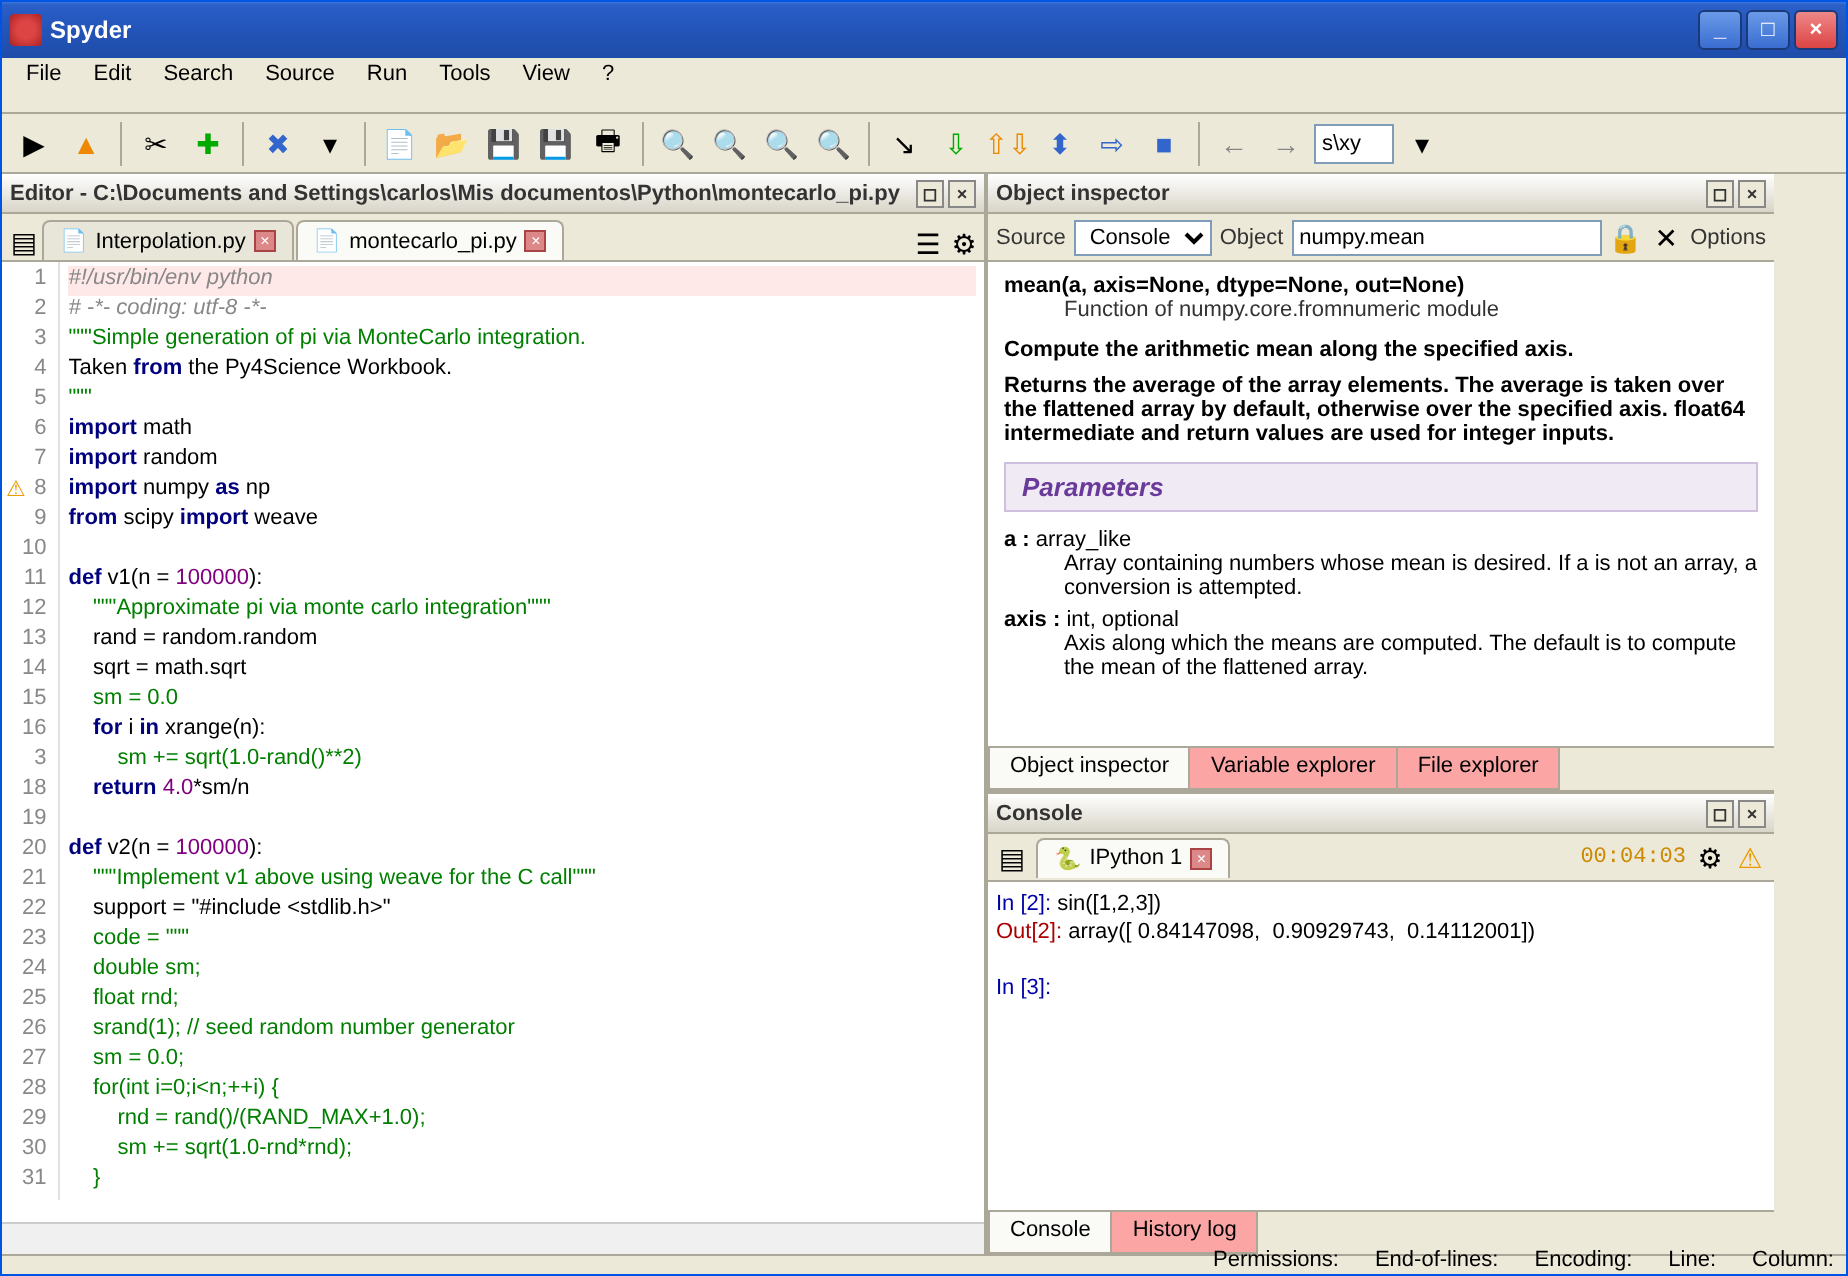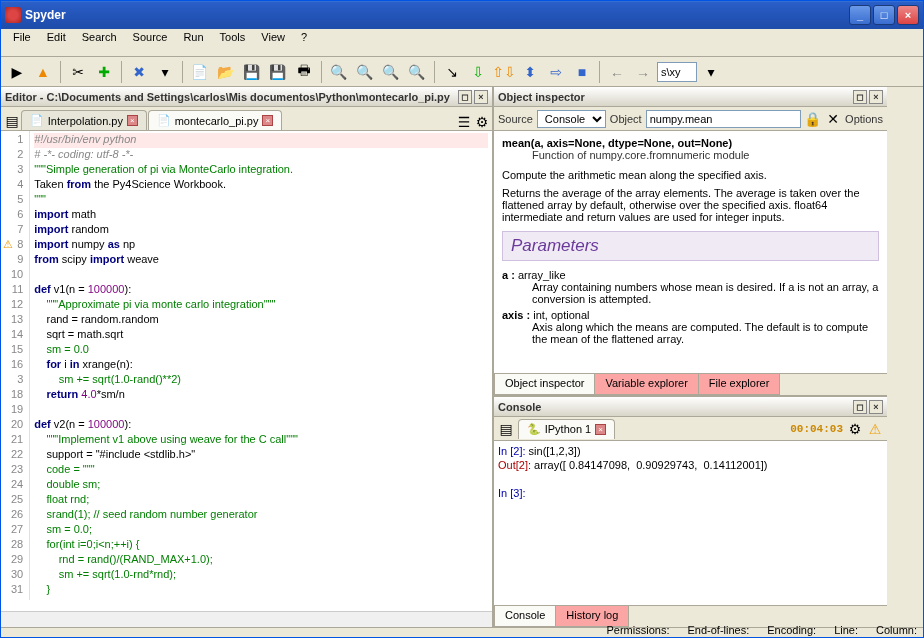--- a/index.html
+++ b/index.html
@@ -42,32 +42,32 @@
 .com { color: #888; font-style: italic; }
 .num { color: #7f007f; }
 .hlline { background: #ffe8e8; }
 
 .inspectbar { background: #ece9d8; height: 24px; display: flex; align-items: center; padding: 0 4px; gap: 4px; border-bottom: 1px solid #aca899; }
 .inspectbar label { color: #333; }
 .inspectbar select, .inspectbar input { border: 1px solid #7f9db9; background: white; padding: 1px 3px; height: 18px; }
 .inspectbody { background: white; padding: 6px 8px; flex: 1; overflow: auto; font-size: 11px; }
 .inspectbody .sig { font-weight: bold; }
 .inspectbody .sub { color: #333; margin-bottom: 8px; display: block; padding-left: 30px; }
-.inspectbody p { margin: 6px 0; }
-.paramhdr { background: #f0eaf5; border: 1px solid #d0c0e0; padding: 4px 8px; color: #6a3a9a; font-weight: normal; font-size: 17px; margin: 8px 0; font-style: italic; }
+.inspectbody p { margin: 6px 0; font-weight: bold; }
+.paramhdr { background: #f0eaf5; border: 1px solid #d0c0e0; padding: 4px 8px; color: #6a3a9a; font-weight: bold; font-size: 13px; margin: 8px 0; font-style: italic; }
 .param { margin: 4px 0; }
 .param .pn { font-weight: bold; }
 
 .bottomtabs { background: #ece9d8; height: 22px; display: flex; border-top: 1px solid #aca899; }
 .btab { padding: 3px 10px; border: 1px solid #aca899; border-top: none; background: #fca5a5; cursor: pointer; margin-right: -1px; }
 .btab.active { background: #fafaf6; }
 
 .consolepane { flex: 1; display: flex; flex-direction: column; border-top: 2px solid #aca899; }
 .conshdr { display: flex; align-items: center; height: 24px; background: #ece9d8; border-bottom: 1px solid #aca899; padding: 0 4px; gap: 4px; }
-.conshdr .timer { margin-left: auto; color: #c80; font-weight: bold; font-family: 'Courier New', monospace; }
+.conshdr .timer { margin-left: auto; color: #c80; font-weight: normal; font-family: 'Courier New', monospace; }
 .consout { background: white; flex: 1; font-family: 'Courier New', monospace; font-size: 12px; padding: 4px; white-space: pre; }
 .cin { color: #00a; }
 .cout { color: #a00; }
 
 .statusbar { background: #ece9d8; height: 20px; display: flex; align-items: center; border-top: 1px solid #aca899; padding: 0 6px; gap: 18px; }
 .statusbar .si { display: flex; gap: 4px; flex-direction: column; }
 .statusbar .rspc { flex: 1; }
 
 .scrollh { height: 16px; background: #ece9d8; border-top: 1px solid #ccc; display: flex; }
 .scrollh .track { flex: 1; background: #f0f0f0; }

